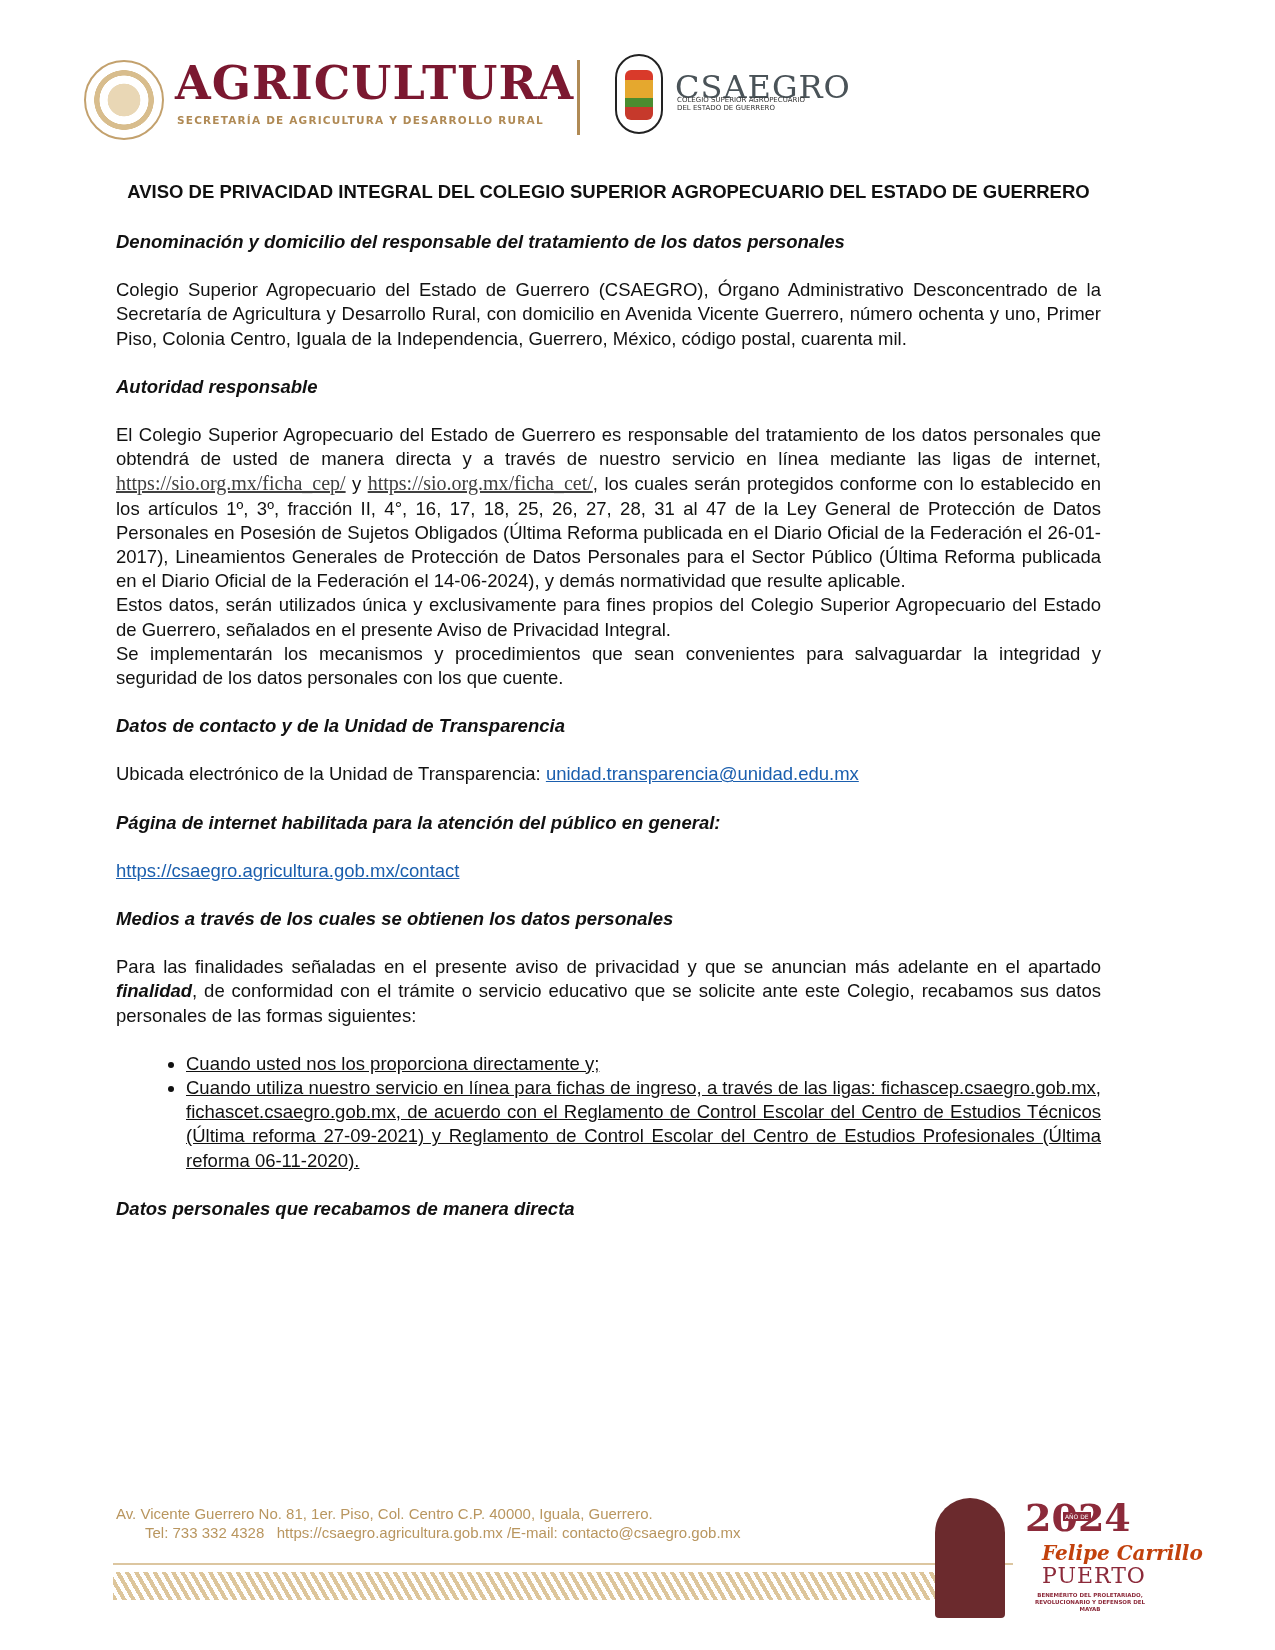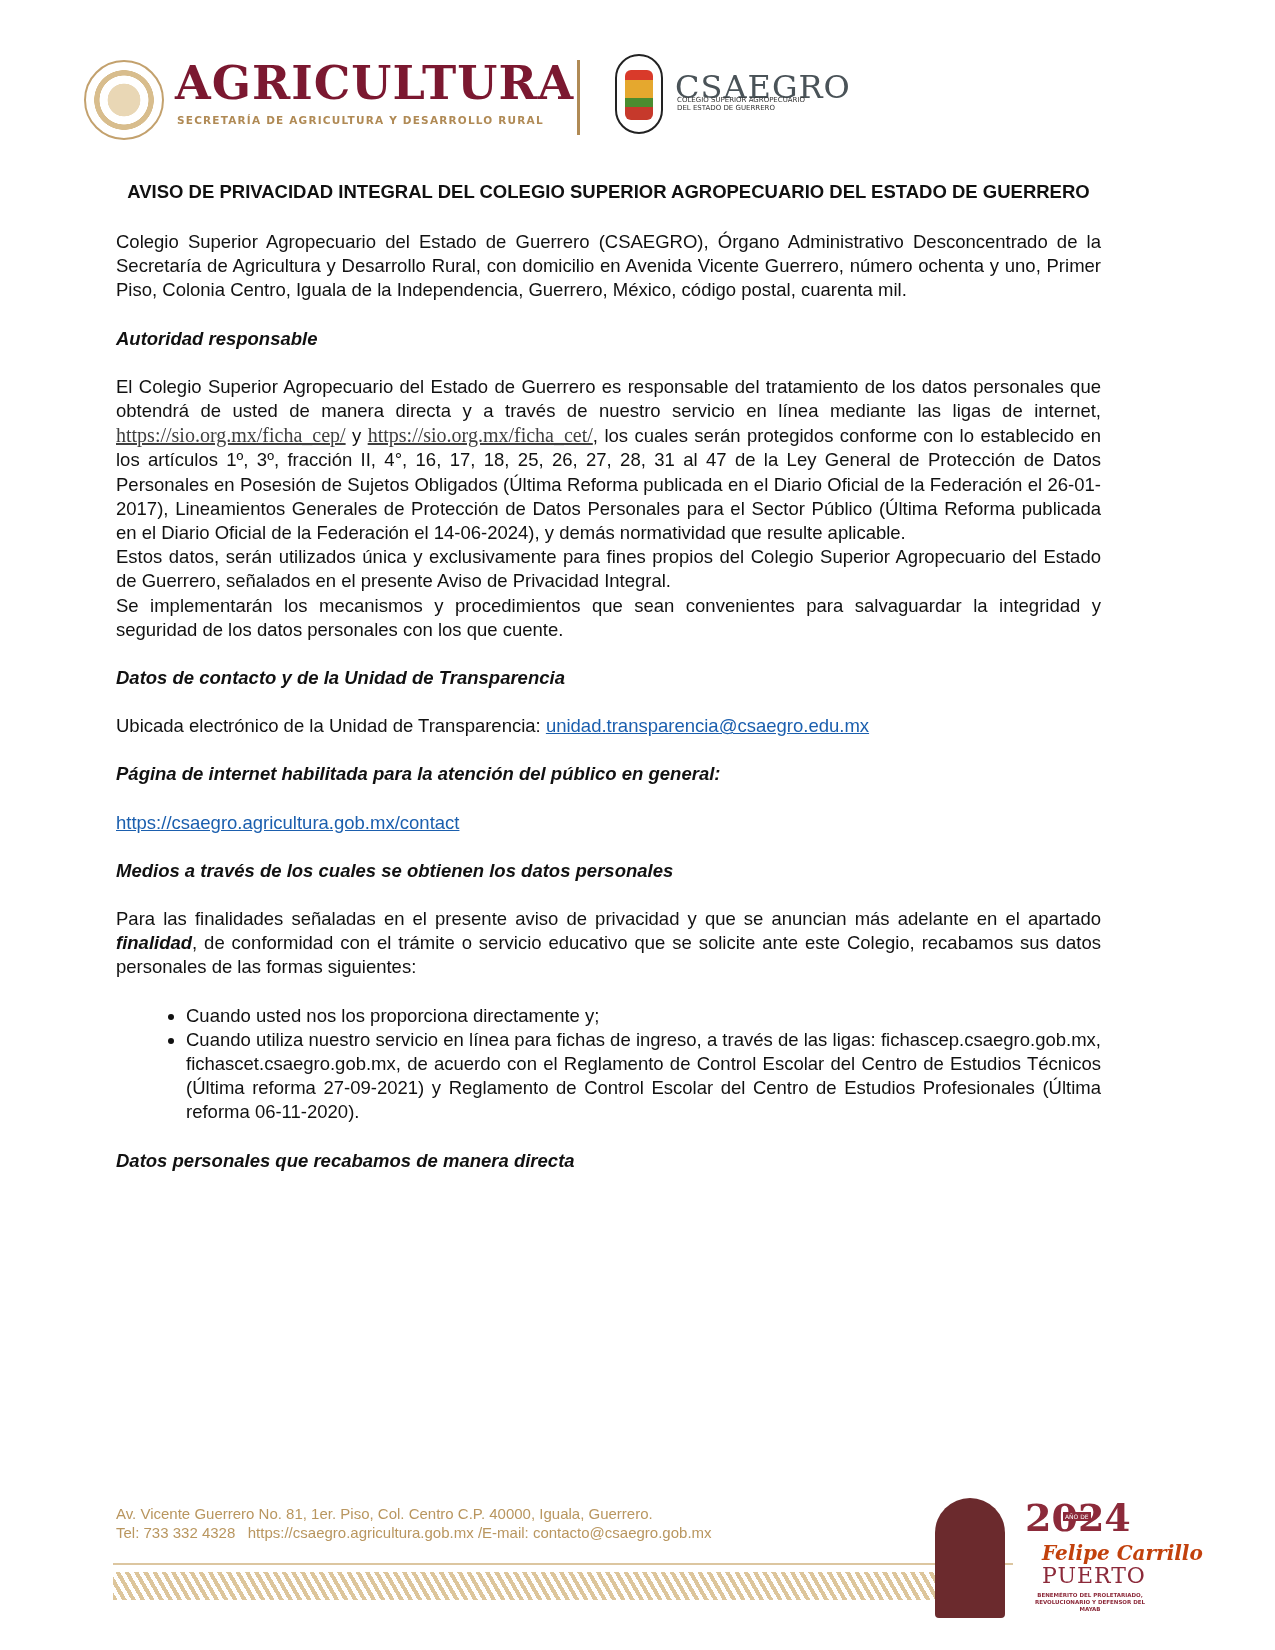--- a/index.html
+++ b/index.html
@@ -24,21 +24,21 @@
             line-height: 8px; color: #333; }
 
   .content { position: absolute; left: 116px; top: 180px; width: 985px; font-family: "Liberation Sans", sans-serif;
              font-size: 18.5px; line-height: 24.2px; }
   .doc-title { text-align: center; font-weight: bold; font-size: 18.5px; line-height: 24px; margin: 0 0 26px 0; }
   .sec-h { font-weight: bold; font-style: italic; margin: 0 0 24px 0; }
   p { margin: 0; text-align: justify; }
   .para-block { margin-bottom: 24px; }
   a.link { color: #1b5fae; text-decoration: underline; }
   a.link-serif { font-family: "Liberation Serif", serif; font-size: 20px; color: #404040; }
-  ul.bullets { margin: 0 0 24px 0; padding-left: 70px; }
+  ul.bullets { margin: 0 0 24px 0; padding-left: 70px; text-decoration: underline; }
   ul.bullets li { text-align: justify; }
 
   .footer-text { position: absolute; left: 116px; top: 1504px; font-family: "Liberation Sans", sans-serif;
                  font-size: 15px; line-height: 19px; color: #b9965f; }
   .footer-line { position: absolute; left: 113px; top: 1563px; width: 900px; height: 2px; background: #dcc6a0; }
   .footer-pattern { position: absolute; left: 113px; top: 1572px; width: 880px; height: 28px;
                     background: repeating-linear-gradient(60deg, #d9bf90 0 4px, #fff 4px 8px); opacity: .9; }
   .portrait { position: absolute; left: 935px; top: 1498px; width: 70px; height: 120px; background: #6b2a2d;
               border-radius: 35px 35px 4px 4px; }
   .y2024 { position: absolute; left: 1025px; top: 1495px; font-family: "DejaVu Serif", serif; font-weight: bold;
@@ -66,46 +66,47 @@
   <div class="cs-title">CSAEGRO</div>
   <div class="cs-sub">
     <div>COLEGIO SUPERIOR AGROPECUARIO</div>
     <div>DEL ESTADO DE GUERRERO</div>
   </div>
 </div>
 
 <div class="content">
   <div class="doc-title">AVISO DE PRIVACIDAD INTEGRAL DEL COLEGIO SUPERIOR AGROPECUARIO DEL ESTADO DE GUERRERO</div>
 
+  <div class="sec-h">Denominación y domicilio del responsable del tratamiento de los datos personales</div>
   <p class="para-block">Colegio Superior Agropecuario del Estado de Guerrero (CSAEGRO), Órgano Administrativo Desconcentrado de la Secretaría de Agricultura y Desarrollo Rural, con domicilio en Avenida Vicente Guerrero, número ochenta y uno, Primer Piso, Colonia Centro, Iguala de la Independencia, Guerrero, México, código postal, cuarenta mil.</p>
 
   <div class="sec-h">Autoridad responsable</div>
   <p><span>El Colegio Superior Agropecuario del Estado de Guerrero es responsable del tratamiento de los datos personales que obtendrá de usted de manera directa y a través de nuestro servicio en línea mediante las ligas de internet, </span><a class="link link-serif" href="#">https://sio.org.mx/ficha_cep/</a><span> y </span><a class="link link-serif" href="#">https://sio.org.mx/ficha_cet/</a><span>, los cuales serán protegidos conforme con lo establecido en los artículos 1º, 3º, fracción II, 4°, 16, 17, 18, 25, 26, 27, 28, 31 al 47 de la Ley General de Protección de Datos Personales en Posesión de Sujetos Obligados (Última Reforma publicada en el Diario Oficial de la Federación el 26-01-2017), Lineamientos Generales de Protección de Datos Personales para el Sector Público (Última Reforma publicada en el Diario Oficial de la Federación el 14-06-2024),  y demás normatividad que resulte aplicable.</span></p>
   <p>Estos datos, serán utilizados única y exclusivamente para fines propios del Colegio Superior Agropecuario del Estado de Guerrero, señalados en el presente Aviso de Privacidad Integral.</p>
   <p class="para-block">Se implementarán los mecanismos y procedimientos que sean convenientes para salvaguardar la integridad y seguridad de los datos personales con los que cuente.</p>
 
   <div class="sec-h">Datos de contacto y de la Unidad de Transparencia</div>
-  <p class="para-block"><span>Ubicada electrónico de la Unidad de Transparencia: </span><a class="link" href="#">unidad.transparencia@csaegro.edu.mx</a></p>
+  <p class="para-block"><span>Ubicada electrónico de la Unidad de Transparencia: </span><a class="link" href="#">unidad.transparencia@unidad.edu.mx</a></p>
 
   <div class="sec-h">Página de internet habilitada para la atención del público en general:</div>
   <p class="para-block"><a class="link" href="#">https://csaegro.agricultura.gob.mx/contact</a></p>
 
   <div class="sec-h">Medios a través de los cuales se obtienen los datos personales</div>
   <p class="para-block"><span>Para las finalidades señaladas en el presente aviso de privacidad y que se anuncian más adelante en el apartado </span><b><i>finalidad</i></b><span>, de conformidad con el trámite o servicio educativo que se solicite ante este Colegio, recabamos sus datos personales de las formas siguientes:</span></p>
   <ul class="bullets">
     <li>Cuando usted nos los proporciona directamente y;</li>
     <li>Cuando utiliza nuestro servicio en línea para fichas de ingreso, a través de las ligas: fichascep.csaegro.gob.mx, fichascet.csaegro.gob.mx, de acuerdo con el Reglamento de Control Escolar del Centro de Estudios Técnicos (Última reforma 27-09-2021) y Reglamento de Control Escolar del Centro de Estudios Profesionales (Última reforma 06-11-2020).</li>
   </ul>
 
   <div class="sec-h">Datos personales que recabamos de manera directa</div>
 </div>
 
 <div class="footer-text">
   <div>Av. Vicente Guerrero No. 81, 1er. Piso, Col. Centro C.P. 40000, Iguala, Guerrero.</div>
-  <div style="white-space:pre;">Tel: 733 332 4328   https://csaegro.agricultura.gob.mx /E-mail: contacto@csaegro.gob.mx</div>
+  <div style="white-space:pre;margin-left:29px;">Tel: 733 332 4328   https://csaegro.agricultura.gob.mx /E-mail: contacto@csaegro.gob.mx</div>
 </div>
 <div class="footer-line"></div>
 <div class="footer-pattern"></div>
 <div class="portrait"></div>
 <div class="y2024">2024</div>
 <div class="ano-de">AÑO DE</div>
 <div class="felipe">Felipe Carrillo</div>
 <div class="puerto">PUERTO</div>
 <div class="benem">BENEMÉRITO DEL PROLETARIADO, REVOLUCIONARIO Y DEFENSOR DEL MAYAB</div>
 

